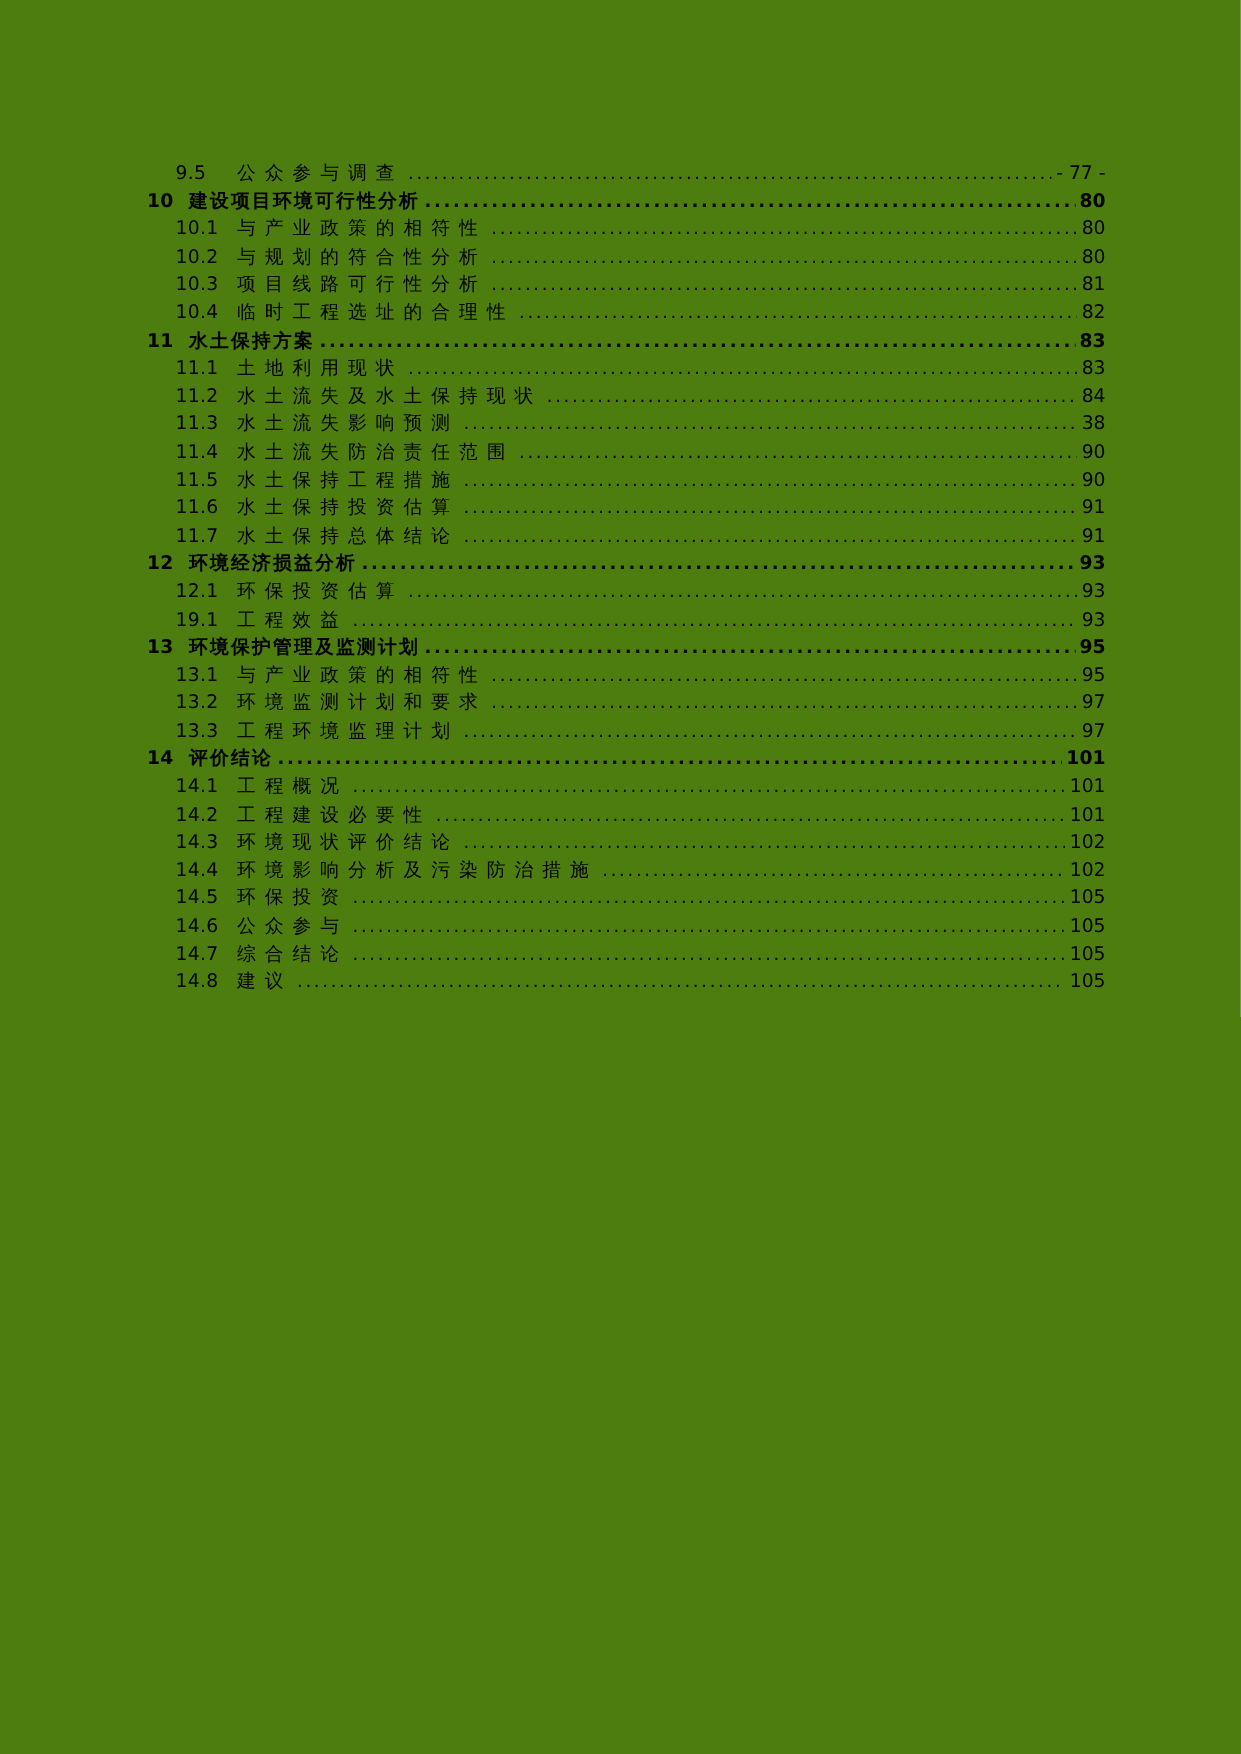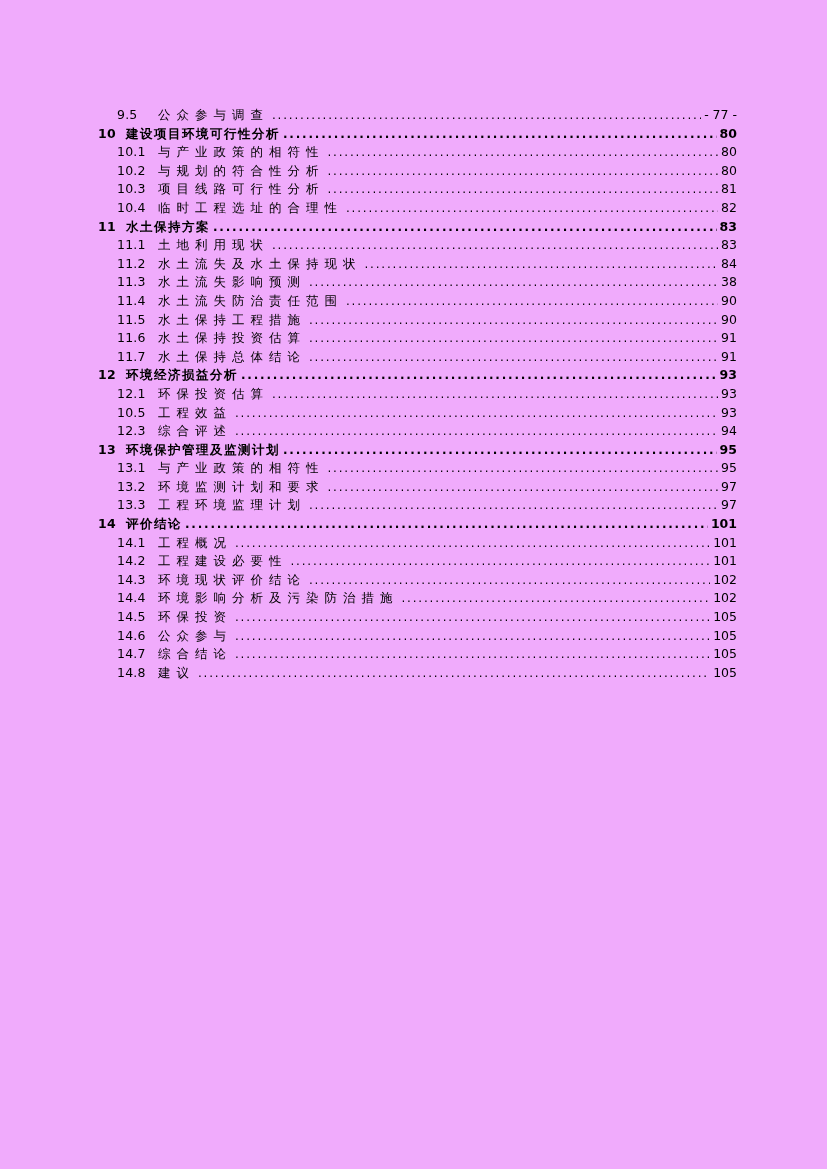--- a/index.html
+++ b/index.html
@@ -8,21 +8,21 @@
     background: #ffffff;
     font-family: "DejaVu Sans", "Liberation Sans", sans-serif;
     color: #000000;
     position: relative;
     overflow: hidden;
   }
   .page {
     position: absolute;
     left: 0; top: 0;
     width: 827px; height: 1169px;
-    background: #f0abfc;
+    background: #4d7c0f;
   }
   .toc {
     position: absolute;
     left: 98px;
     top: 106px;
     width: 639px;
   }
   .toc-entry {
     display: flex;
     align-items: baseline;
@@ -183,30 +183,24 @@
     <span class="dots"></span>
     <span class="pg">93</span>
   </div>
       <div class="toc-entry level-2">
     <span class="num">12.1</span>
     <span class="title">环保投资估算</span>
     <span class="dots"></span>
     <span class="pg">93</span>
   </div>
       <div class="toc-entry level-2">
-    <span class="num">10.5</span>
+    <span class="num">19.1</span>
     <span class="title">工程效益</span>
     <span class="dots"></span>
     <span class="pg">93</span>
-  </div>
-      <div class="toc-entry level-2">
-    <span class="num">12.3</span>
-    <span class="title">综合评述</span>
-    <span class="dots"></span>
-    <span class="pg">94</span>
   </div>
       <div class="toc-entry level-1">
     <span class="num">13</span>
     <span class="title">环境保护管理及监测计划</span>
     <span class="dots"></span>
     <span class="pg">95</span>
   </div>
       <div class="toc-entry level-2">
     <span class="num">13.1</span>
     <span class="title">与产业政策的相符性</span>

